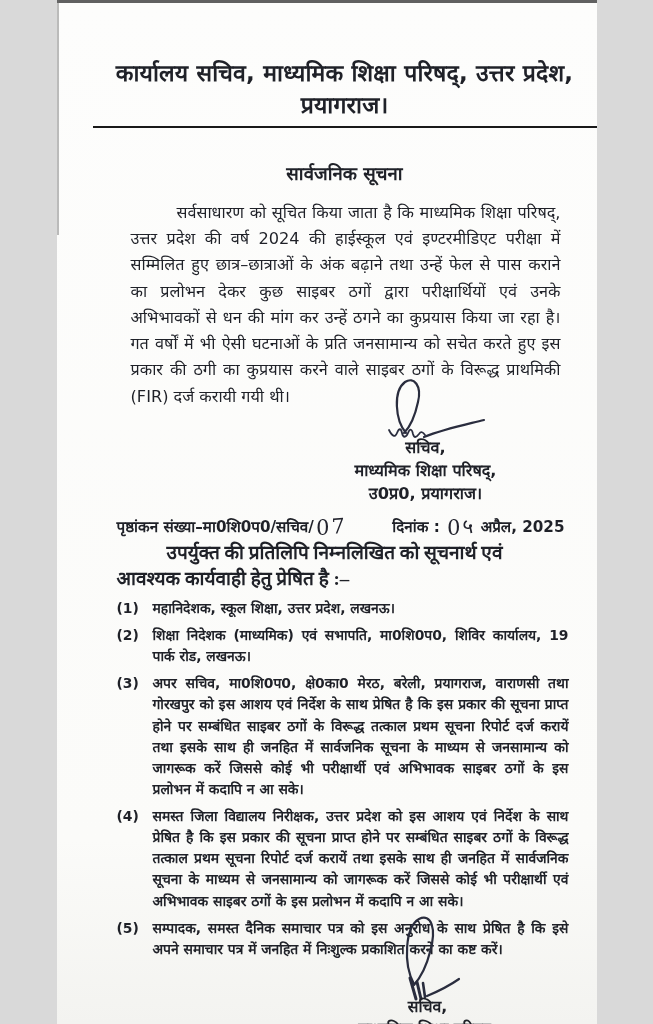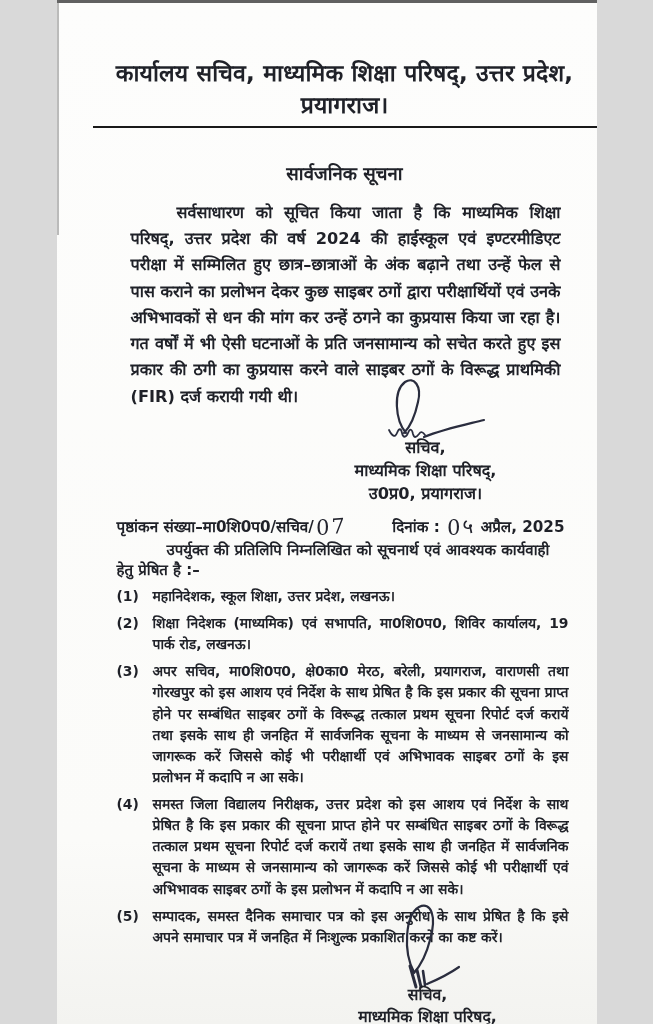--- a/index.html
+++ b/index.html
@@ -21,21 +21,21 @@
   .header-wrap { padding-top:56px; text-align:center; }
   .header-title {
     display:inline-block;
     font-size:23px; font-weight:700; letter-spacing:.2px;
     border-bottom:2.5px solid #191919; padding:0 4px 6px;
   }
   .notice-title { margin-top:32px; text-align:center; font-size:18.5px; font-weight:700; }
 
   .para {
     margin:15px 36px 0 38px;
-    font-size:16.2px; font-weight:700; line-height:1.62;
+    font-size:16.2px; font-weight:400; line-height:1.62;
     text-align:justify; text-indent:46px;
   }
   .para.second { margin-top:17px; }
 
   .sign-block {
     width:250px; text-align:right;
     font-weight:700; line-height:1.42;
     display:flex; flex-direction:column; align-items:center;
     position:relative;
   }
@@ -51,21 +51,21 @@
     font-size:15.2px; font-weight:700;
   }
   .handwritten {
     font-family:"DejaVu Serif", serif; font-weight:400;
     font-size:21px; letter-spacing:2px; line-height:1;
     display:inline-block; transform:rotate(-5deg) skewX(-4deg);
     position:relative; top:2px; color:#23242e; padding-left:2px;
   }
   .copy-line {
     margin:3px 32px 0 24px; text-indent:50px;
-    font-size:15px; font-weight:700;
+    font-size:19px; font-weight:700;font-family:Liberation Serif, serif;
   }
 
   .recipients { margin:7px 28px 0 24px; }
   .recipient {
     display:grid; grid-template-columns:36px 1fr;
     font-size:13.9px; font-weight:700; line-height:1.52;
     text-align:justify; margin-top:6px;
   }
   .recipient .num { text-align:left; }
 </style>

